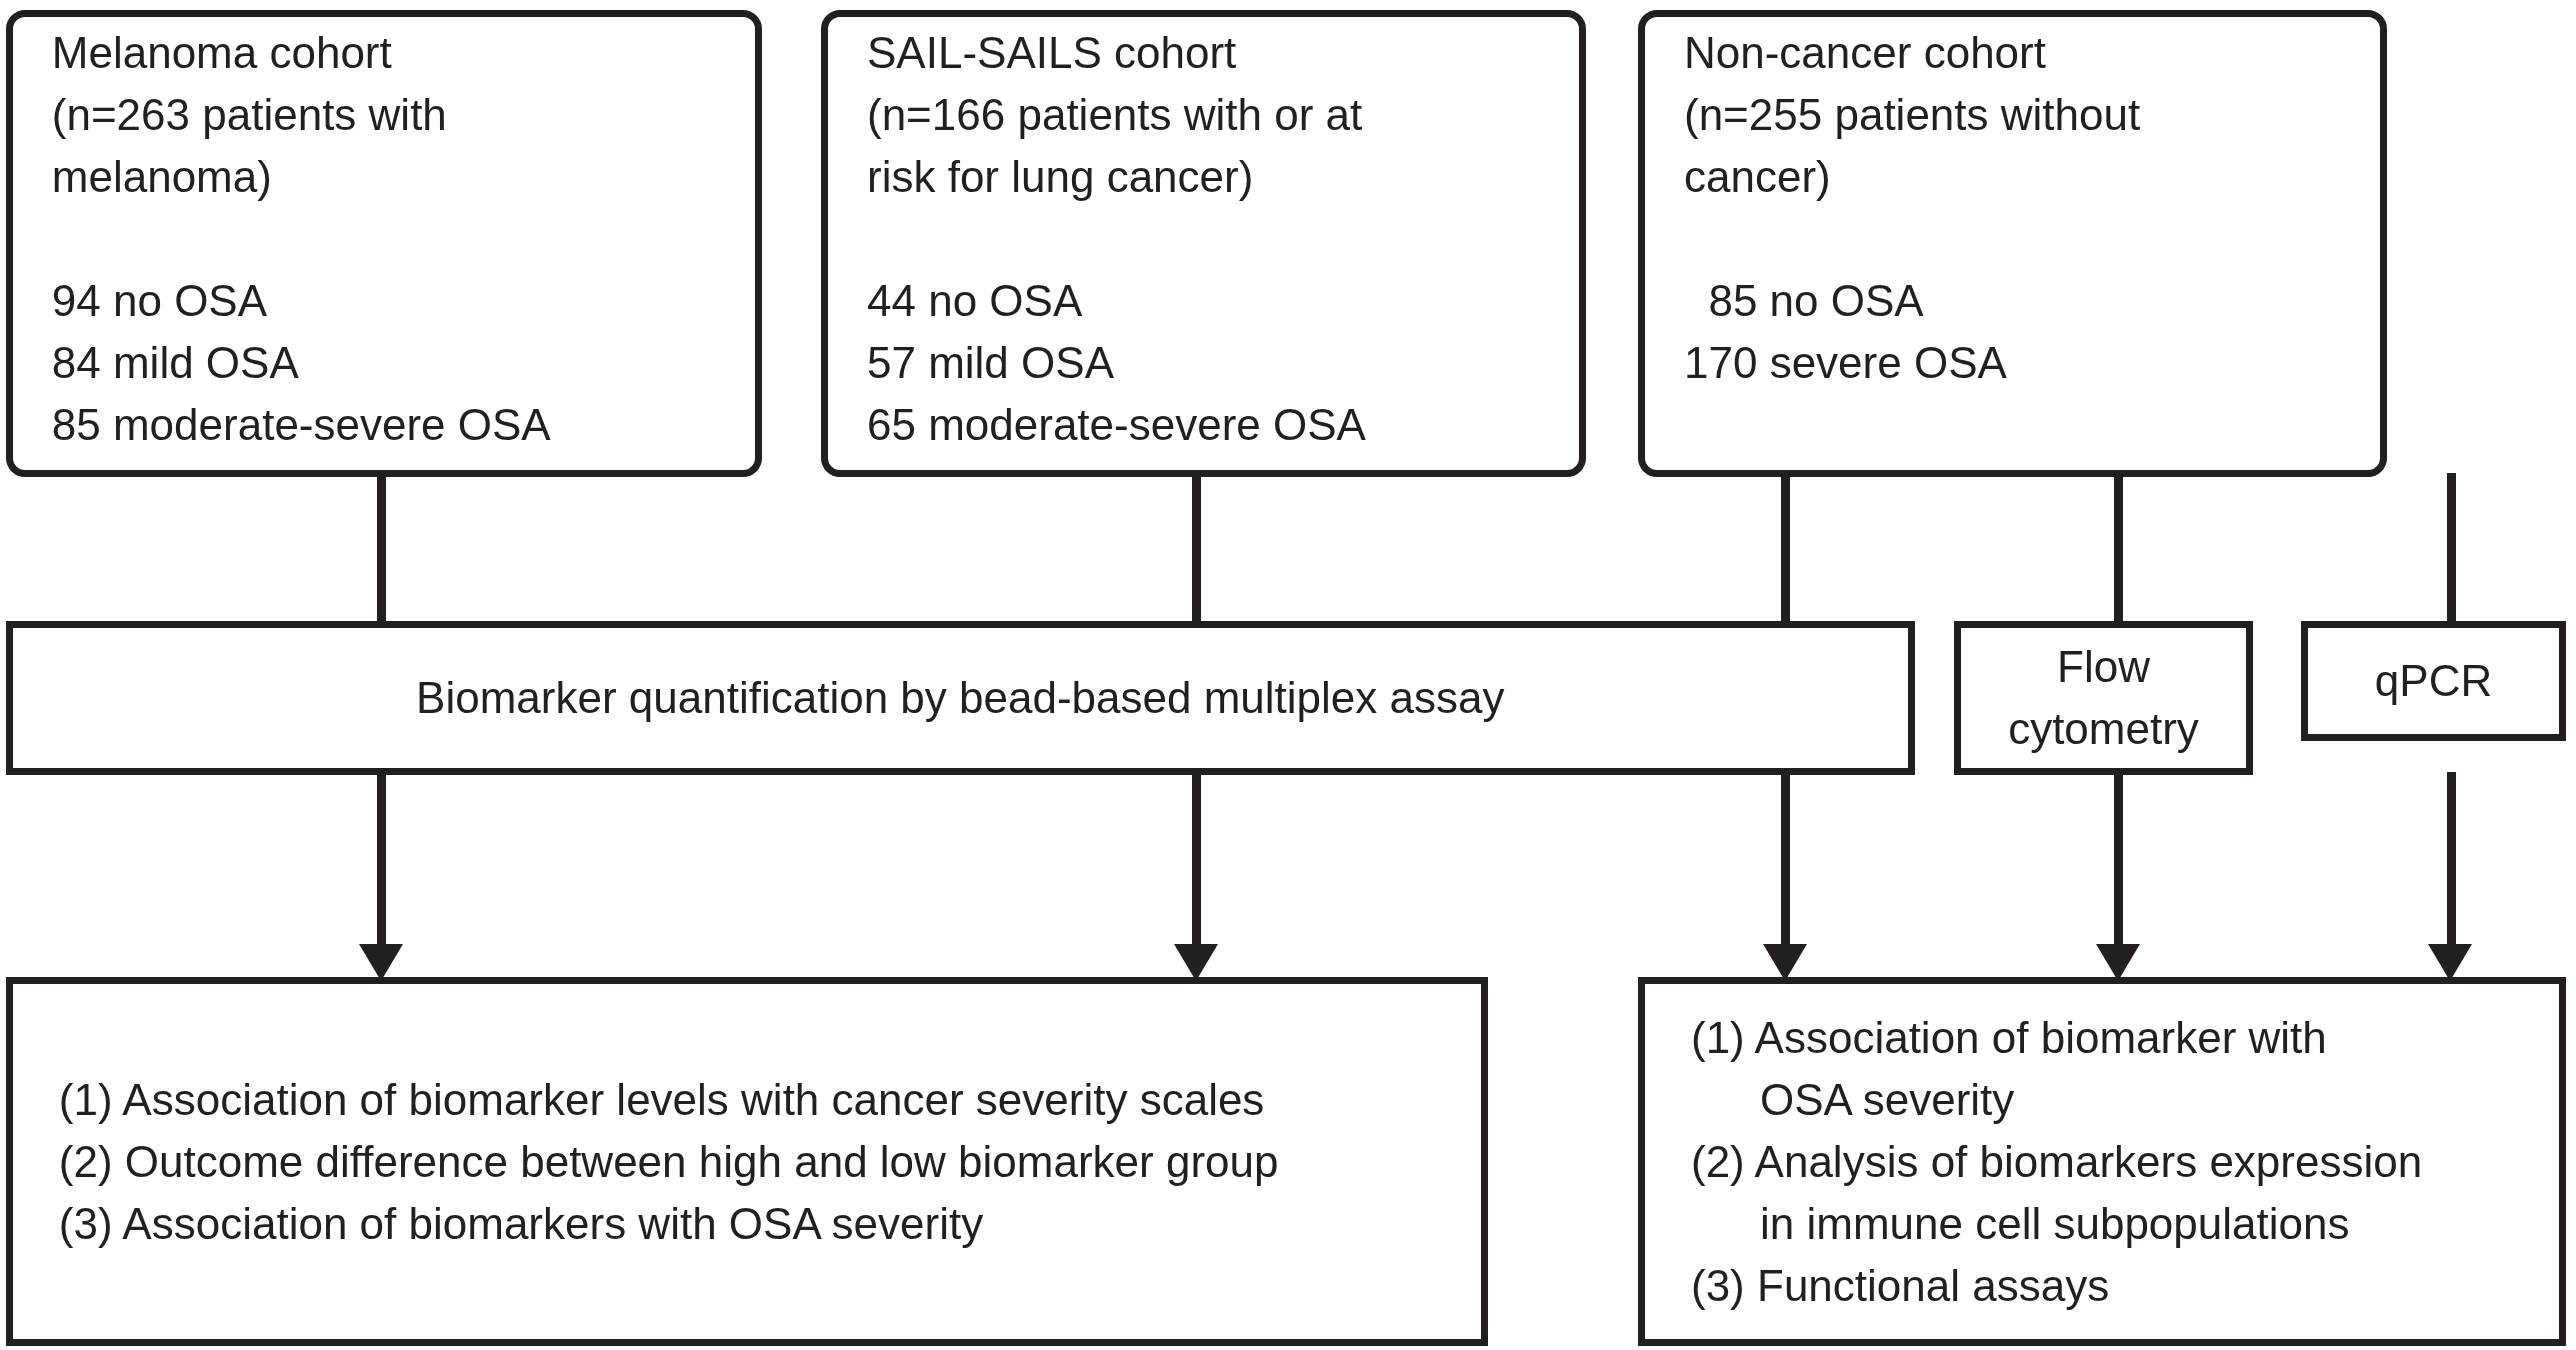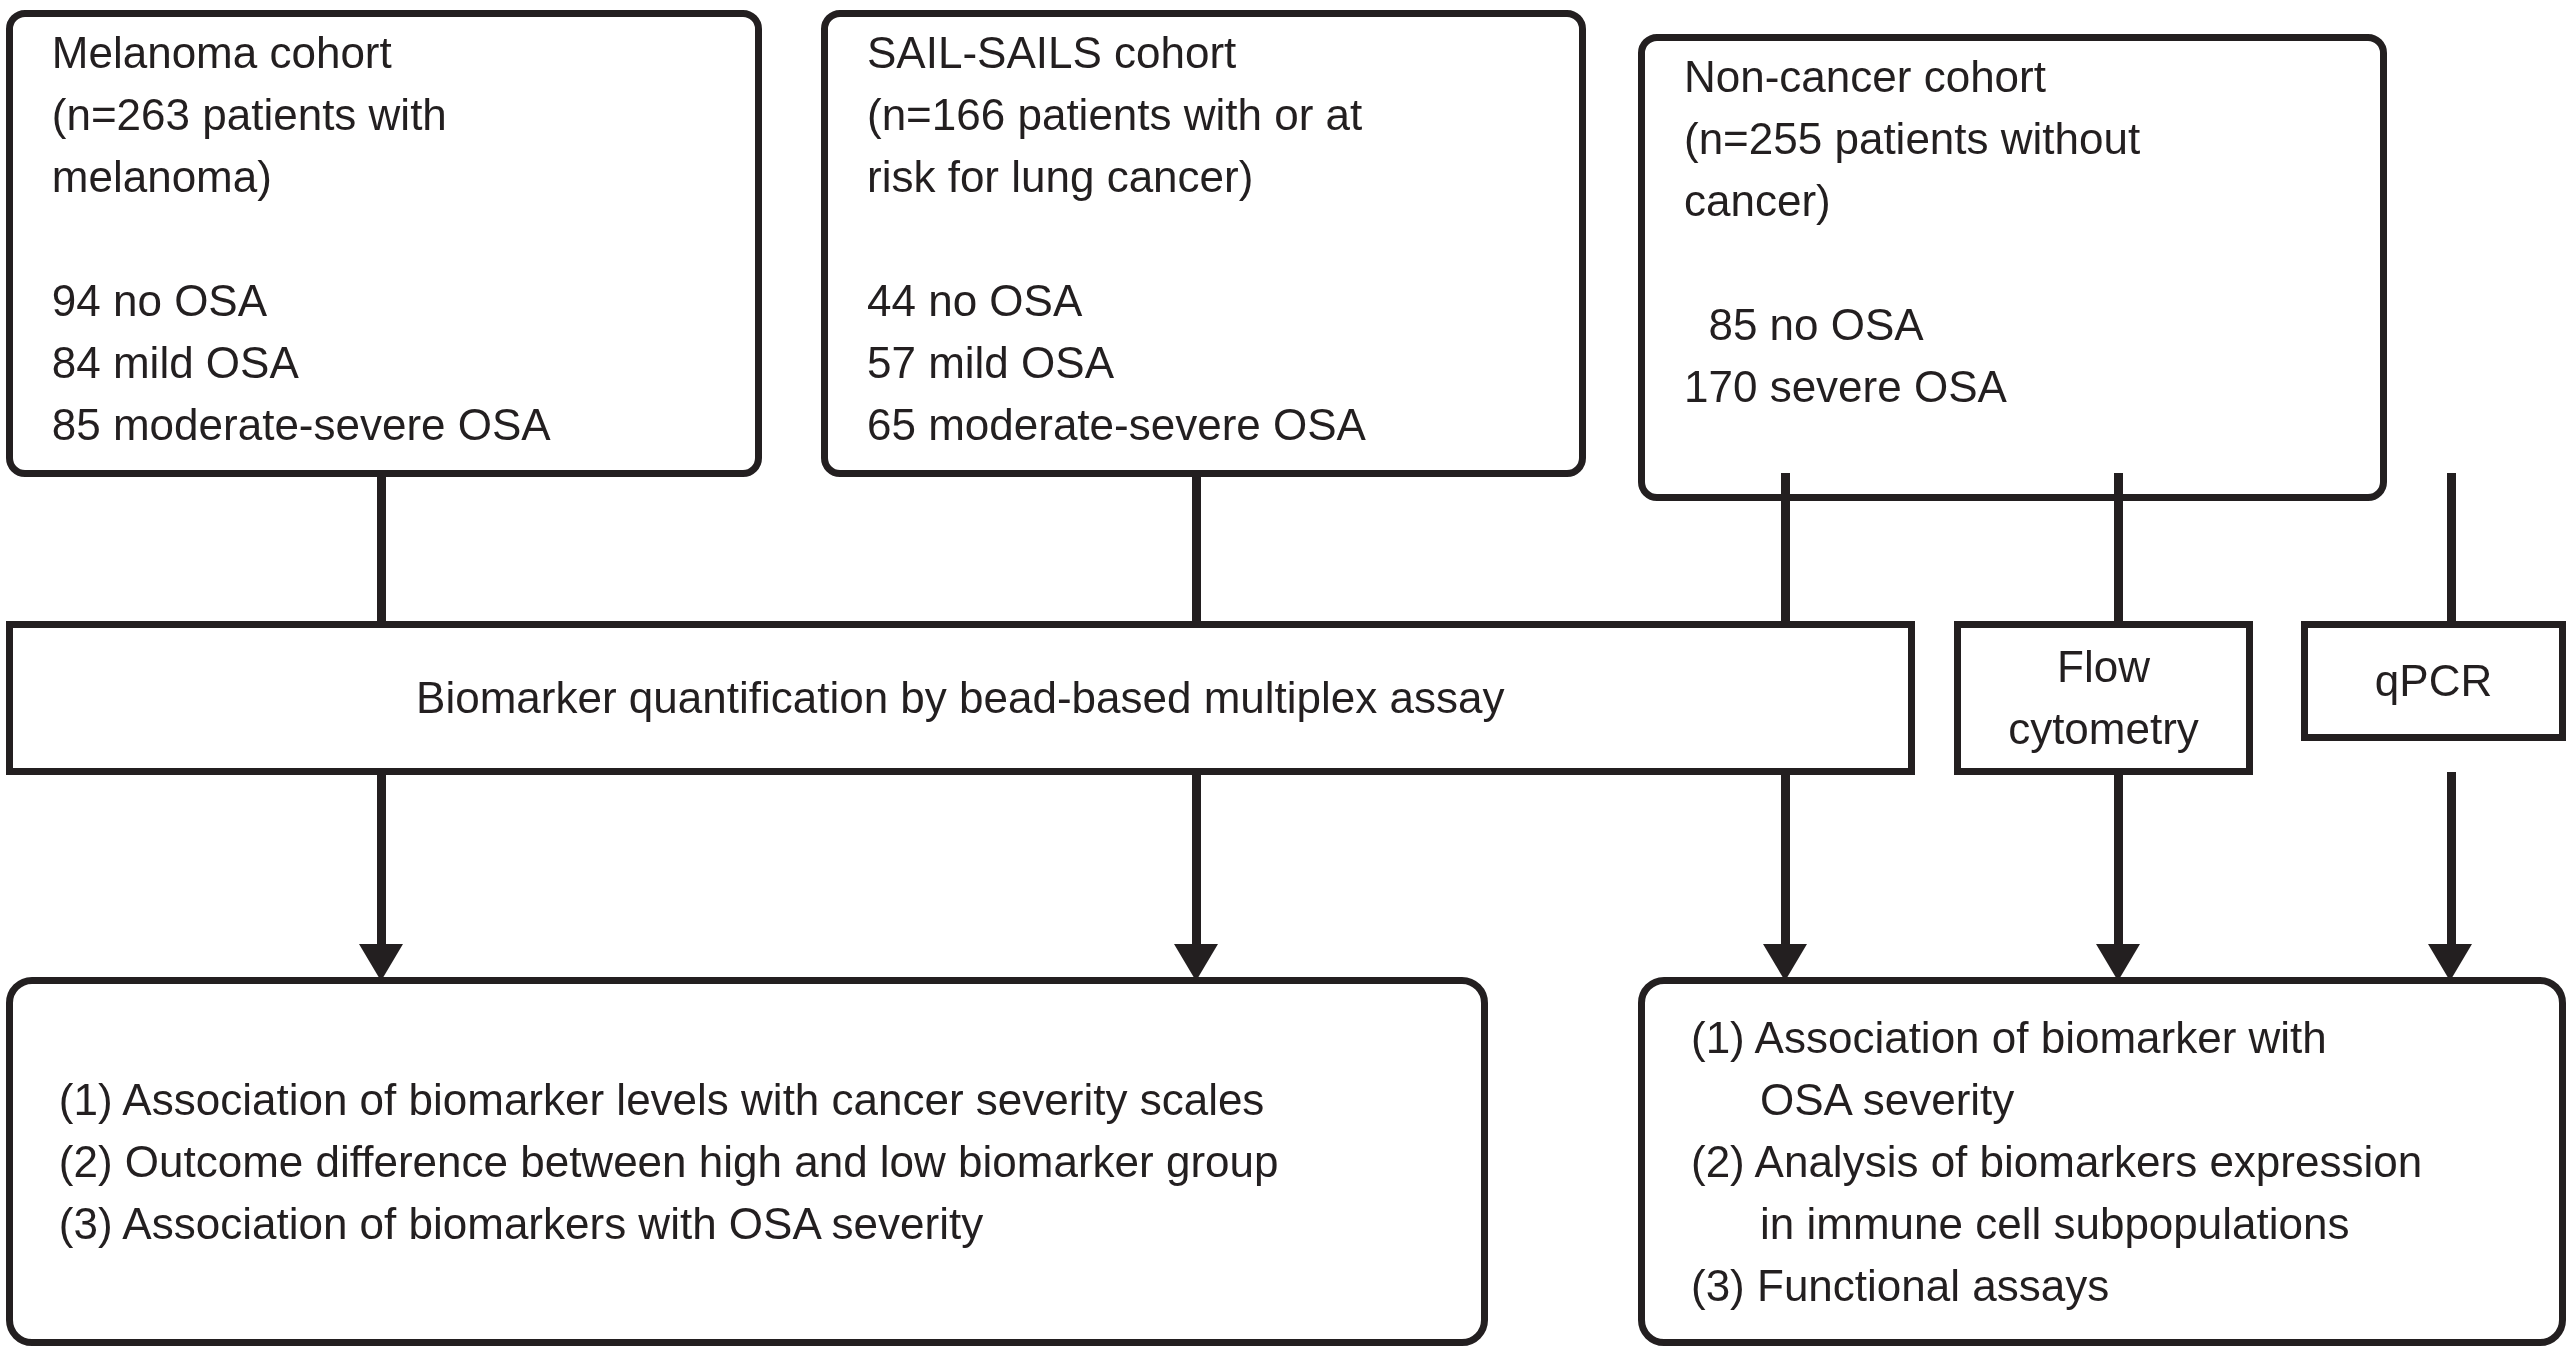--- a/index.html
+++ b/index.html
@@ -28,21 +28,20 @@
     justify-content: center;
     text-align: center;
     white-space: pre;
   }
   .outcome {
     display: flex;
     flex-direction: column;
     justify-content: center;
     padding-left: 46px;
     padding-right: 9.6px;
-    border-radius: 26px;
   }
   .item { white-space: pre; padding-left: 69px; text-indent: -69px; }
   .vline { position: absolute; width: 8.7px; background: #231f20; }
   .vline.upper { top: 473px; height: 152px; }
   .vline.lower { top: 772px; height: 176px; }
   .arrowhead {
     position: absolute;
     top: 944px;
     width: 0; height: 0;
     border-left: 22px solid transparent;
@@ -66,21 +65,21 @@
 
   <div class="box cohort" style="left:821px; top:9.6px; width:765px; height:467px;">
     <div class="title">SAIL-SAILS cohort
 (n=166 patients with or at
 risk for lung cancer)</div>
     <div class="counts">44 no OSA
 57 mild OSA
 65 moderate-severe OSA</div>
   </div>
 
-  <div class="box cohort" style="left:1638px; top:9.6px; width:749px; height:467px;margin-top:24px;">
+  <div class="box cohort" style="left:1638px; top:9.6px; width:749px; height:467px;">
     <div class="title">Non-cancer cohort
 (n=255 patients without
 cancer)</div>
     <div class="counts">&nbsp;&nbsp;85 no OSA
 170 severe OSA</div>
   </div>
 
   <div class="vline upper" style="left:377px;"></div>
   <div class="vline upper" style="left:1192px;"></div>
   <div class="vline upper" style="left:1781px;"></div>

